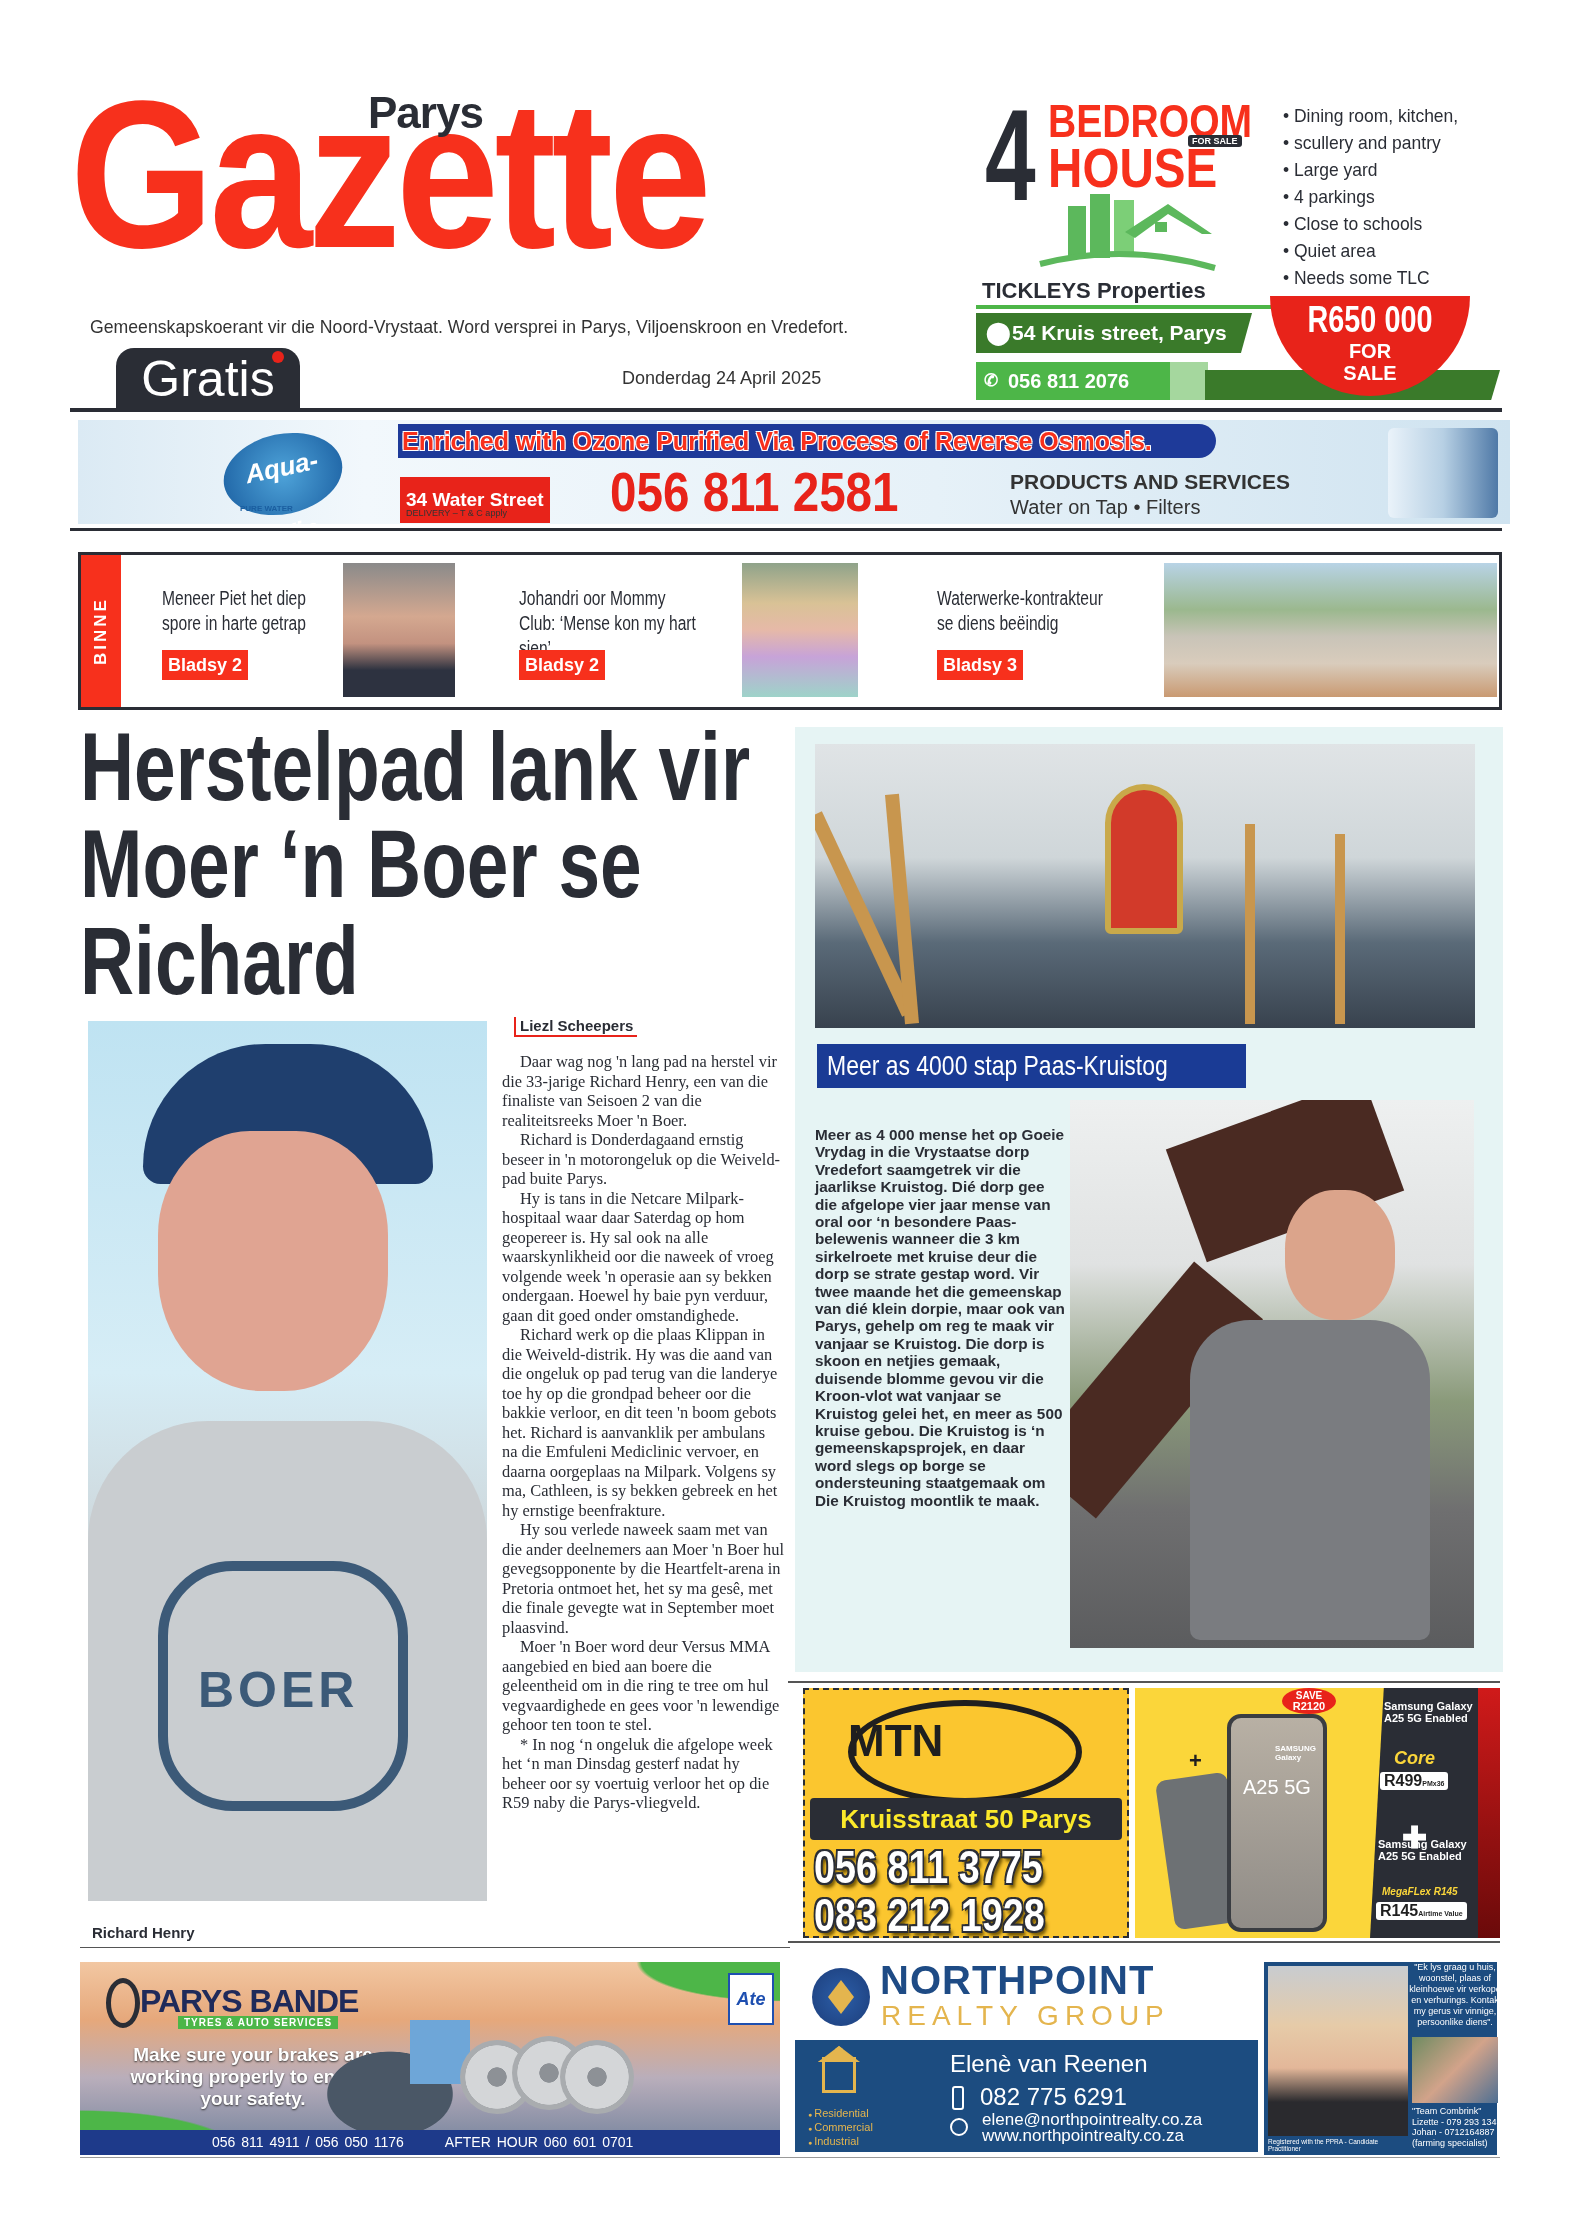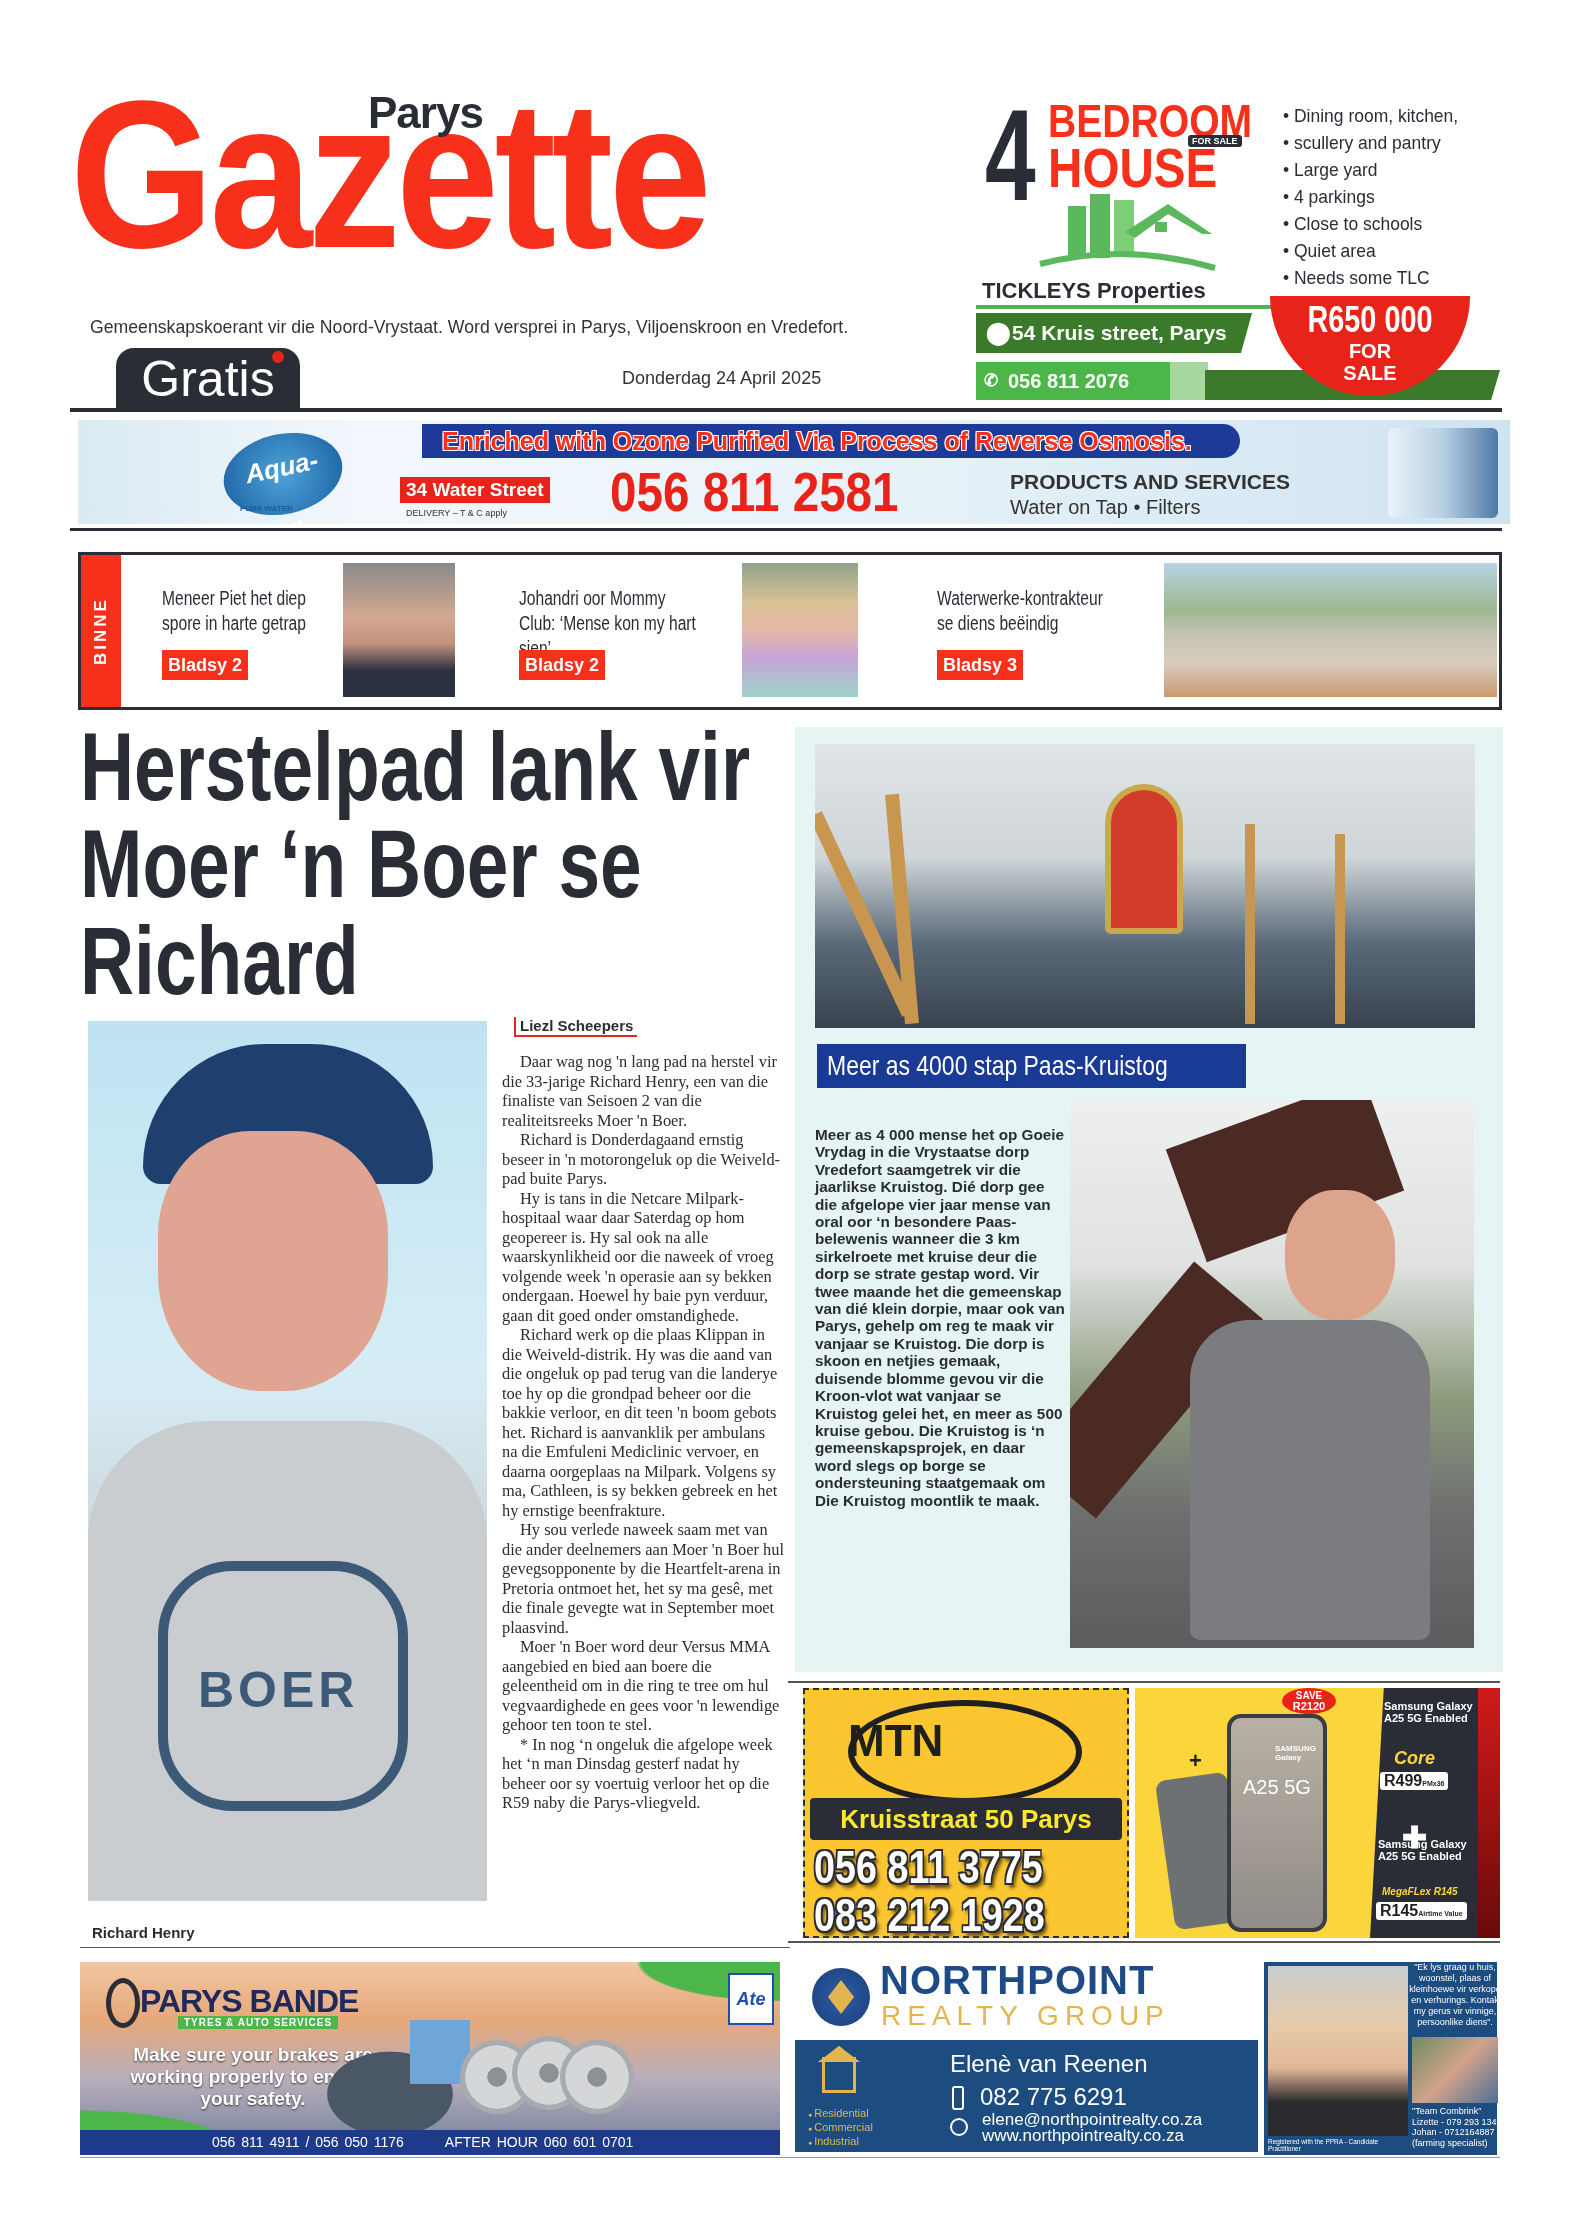--- a/index.html
+++ b/index.html
@@ -33,22 +33,22 @@
   .phone-bar2 { left: 1170px; top: 362px; width: 38px; height: 38px; background: #a5d79e; }
   .phone-bar3 { left: 1205px; top: 370px; width: 295px; height: 30px; background: #3a7a2a; clip-path: polygon(0 0,100% 0,97% 100%,0 100%); }
   .price-badge { left: 1270px; top: 296px; width: 200px; height: 100px; background: #e8231a; border-radius: 0 0 100px 100px; color: #fff; text-align: center; font-weight: 700; }
   .price-badge .p1 { font-size: 36px; line-height: 40px; margin-top: 4px; transform: scaleX(0.8); }
   .price-badge .p2 { font-size: 20px; line-height: 22px; }
 
   
   .aqua { left: 78px; top: 420px; width: 1432px; height: 104px; background: linear-gradient(90deg,#dbeaf4 0%,#f2f8fc 20%,#e6f1f8 60%,#cfe3f0 100%); overflow: hidden; }
   .aqua-logo { left: 145px; top: 14px; width: 120px; height: 80px; border-radius: 50%; background: radial-gradient(circle,#4ea3d9,#1a5ea0); color: #fff; font-weight: 900; font-style: italic; font-size: 26px; text-align: center; line-height: 66px; transform: rotate(-12deg); }
   .aqua-sub { left: 162px; top: 84px; font-size: 8px; color: #1a5ea0; font-weight: 700; }
-  .aqua-banner { left: 320px; top: 4px; width: 818px; height: 34px; background: #1e3a99; border-radius: 0 18px 18px 0; color: #f7301c; font-weight: 900; font-size: 25px; line-height: 34px; padding-left: 20px; text-shadow: 1px 1px 0 #fff,-1px -1px 0 #fff,1px -1px 0 #fff,-1px 1px 0 #fff; transform-origin: left top; margin-left: 24px; }
-  .aqua-street { left: 322px; top: 57px; background: #e8231a; color: #fff; font-weight: 700; font-size: 19px; padding: 2px 6px; }
+  .aqua-banner { left: 320px; top: 4px; width: 818px; height: 34px; background: #1e3a99; border-radius: 0 18px 18px 0; color: #f7301c; font-weight: 900; font-size: 25px; line-height: 34px; padding-left: 4px; text-shadow: 1px 1px 0 #fff,-1px -1px 0 #fff,1px -1px 0 #fff,-1px 1px 0 #fff; transform-origin: left top; }
+  .aqua-street { left: 322px; top: 57px; background: #e8231a; color: #fff; font-weight: 700; font-size: 19px; padding: 12px 6px; }
   .aqua-deliv { left: 328px; top: 88px; font-size: 9px; color: #333; }
   .aqua-phone { left: 532px; top: 44px; font-size: 56px; font-weight: 900; color: #e8231a; line-height: 1; transform: scaleX(0.85); transform-origin: left top; }
   .aqua-prod { left: 932px; top: 50px; font-size: 21px; font-weight: 700; color: #333; }
   .aqua-water { left: 932px; top: 76px; font-size: 20px; color: #333; }
   .aqua-filters { left: 1310px; top: 8px; width: 110px; height: 90px; background: linear-gradient(90deg,#eaf3fa,#b7d0e4,#4f79a7); border-radius: 6px; }
   .rule-aqua { left: 70px; top: 528px; width: 1432px; height: 3px; background: #2a2d35; }
 
   
   .binne { left: 78px; top: 552px; width: 1424px; height: 158px; border: 3px solid #2a2d35; background: #fff; }
   .binne-side { left: 81px; top: 555px; width: 40px; height: 152px; background: #f7301c; }

